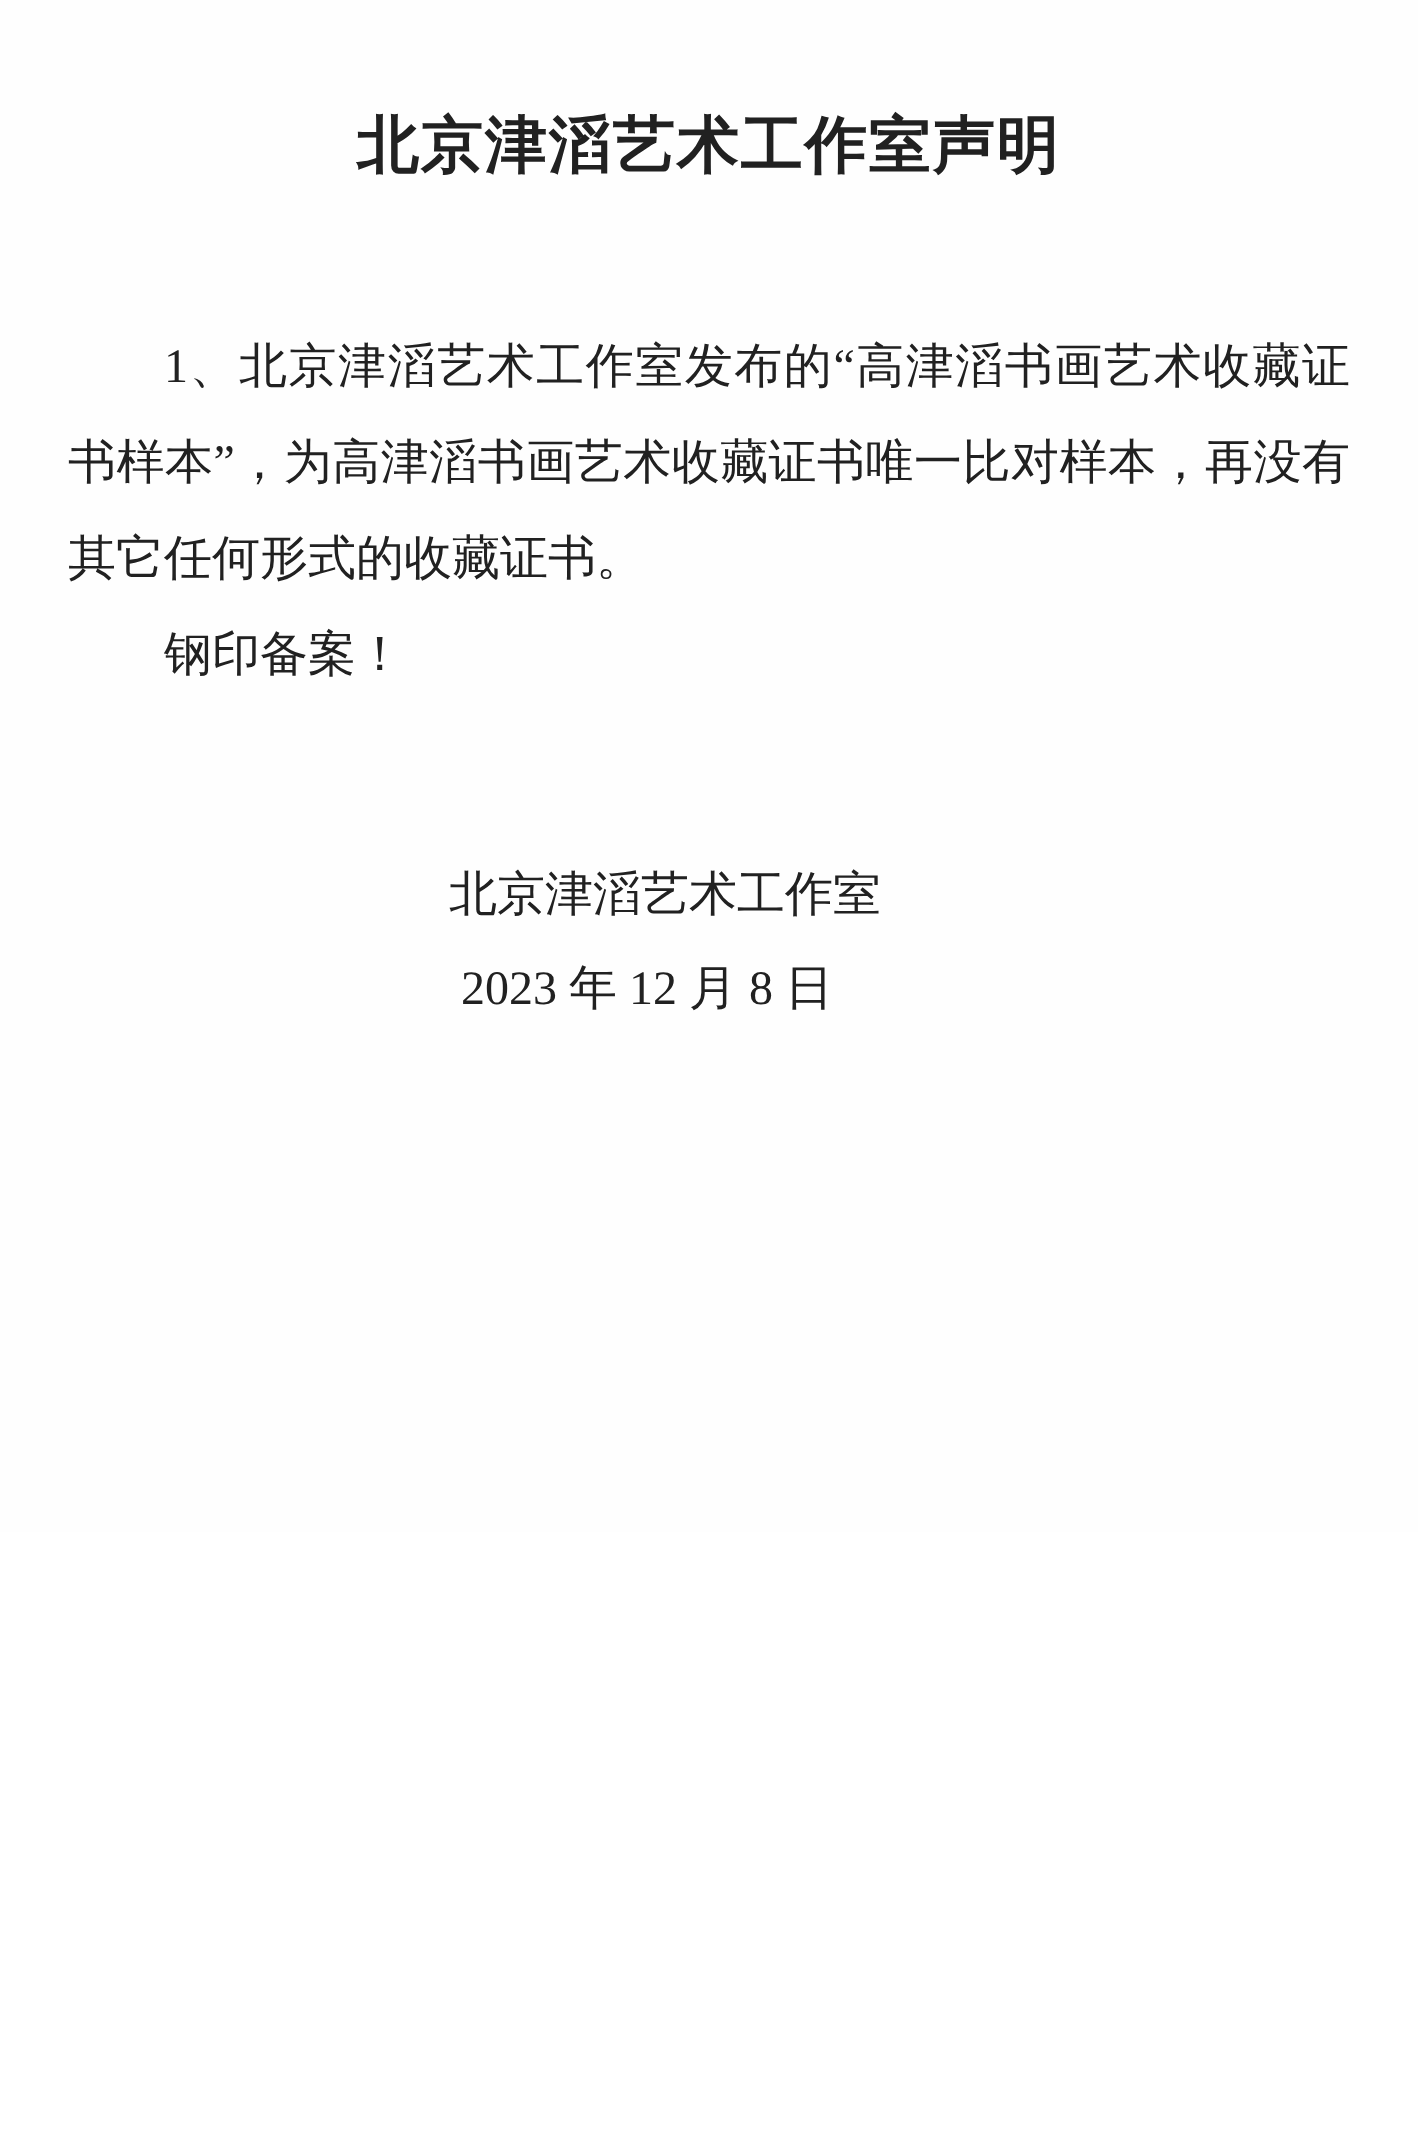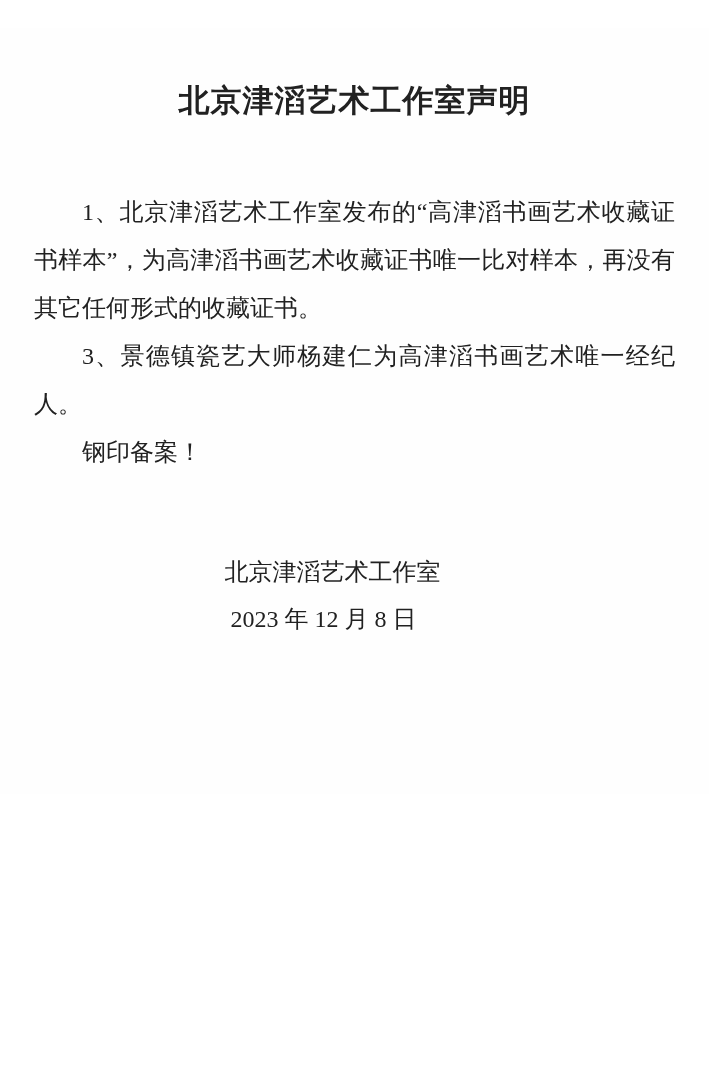--- a/index.html
+++ b/index.html
@@ -7,21 +7,20 @@
     width: 709px; height: 1075px;
     background: #ffffff;
     font-family: "Liberation Serif", serif;
   }
   .page {
     position: relative;
     width: 709px; height: 766px;
     background: #fefefe;
     color: #212121;
     overflow: hidden;
-    margin-top: 28px;
   }
   .doc {
     padding: 0 34px;
   }
   .title {
     margin: 52px 0 0 0;
     text-align: center;
     font-size: 31px;
     font-weight: bold;
     letter-spacing: 1px;
@@ -82,21 +81,20 @@
   }
 </style>
 </head>
 <body>
 
 <div class="page">
   <div class="doc">
     <h1 class="title">北京津滔艺术工作室声明</h1>
     <div class="body-text">
       <p>1、北京津滔艺术工作室发布的“高津滔书画艺术收藏证书样本”，为高津滔书画艺术收藏证书唯一比对样本，再没有其它任何形式的收藏证书。</p>
-      <p>3、景德镇瓷艺大师杨建仁为高津滔书画艺术唯一经纪人。</p>
       <p>钢印备案！</p>
     </div>
     <div class="sign-block">
       <span class="signature">北京津滔艺术工作室</span>
       <span class="date">2023 年 12 月 8 日</span>
     </div>
   </div>
 
   <div class="seal">
     <svg viewBox="0 0 190 190" width="190" height="190" xmlns="http://www.w3.org/2000/svg" style="color: rgb(212, 53, 39);">

